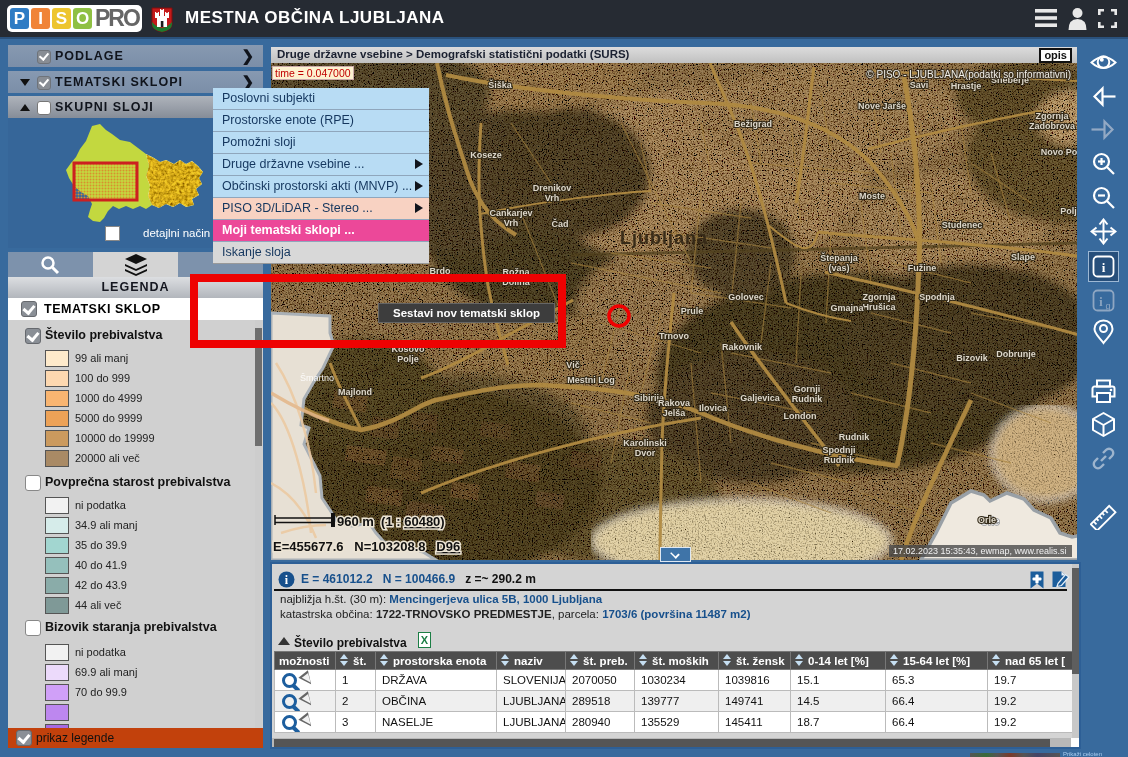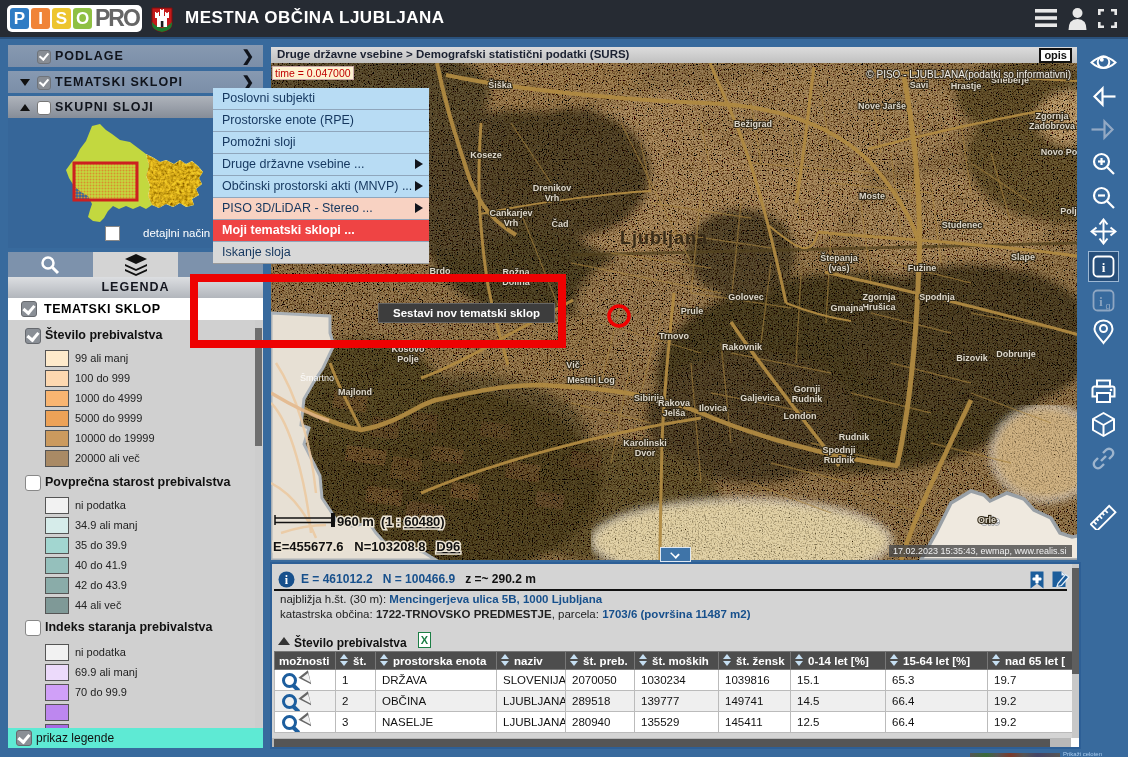--- a/index.html
+++ b/index.html
@@ -21,21 +21,21 @@
 .tab{position:absolute;top:0;width:85px;height:25px;background:#7d92ac;}
 #legendabar{position:absolute;left:8px;top:277px;width:255px;height:21px;background:linear-gradient(#dcdee1,#b2b6bc);color:#14161f;font-weight:bold;font-size:12.5px;letter-spacing:1px;text-align:center;line-height:21px;}
 #tsrow{position:absolute;left:8px;top:298px;width:255px;height:22px;background:#fff;text-decoration:underline;}
 #legend{position:absolute;left:8px;top:320px;width:255px;height:408px;background:#d0d0d0;overflow:hidden;}
 .lg-cb{position:absolute;width:14px;height:14px;border-radius:3px;background:#8a8f96;border:1px solid #66696e;}
 .lg-cb.un{background:#fff;border:1px solid #888;}
 .lg-cb.ck:after{content:"";position:absolute;left:3px;top:1px;width:5px;height:8px;border:solid #fff;border-width:0 3px 3px 0;transform:rotate(40deg);}
 .lg-head{position:absolute;left:37px;font-weight:bold;font-size:12.5px;color:#111;}
 .sw{position:absolute;left:37px;width:22px;height:15px;border:1px solid #555;}
 .sw-lbl{position:absolute;left:67px;font-size:11px;color:#222;}
-#prikaz{position:absolute;left:8px;top:728px;width:255px;height:20px;background:#5eead4;}
+#prikaz{position:absolute;left:8px;top:728px;width:255px;height:20px;background:#c2410c;}
 #breadcrumb{position:absolute;left:271px;top:47px;width:806px;height:16px;background:linear-gradient(#dcdcdc,#c0c0c0);border-bottom:1px solid #999;}
 #breadcrumb .t{position:absolute;left:6px;top:1px;font-size:11.5px;font-weight:bold;color:#1a2030;}
 #opis{position:absolute;right:5px;top:1px;background:#fff;border:2px solid #111;font-size:11px;font-weight:bold;color:#111;padding:0 3px;line-height:11px;}
 #mapwrap{position:absolute;left:271px;top:63px;width:806px;height:497px;overflow:hidden;background:#6d5c3d;}
 #vtab{position:absolute;left:660px;top:547px;width:29px;height:13px;background:#3f74a8;border:1px solid #dfe8f2;text-align:center;}
 #vtab:after{content:"";position:absolute;left:10px;top:2px;width:6px;height:6px;border:solid #fff;border-width:0 2px 2px 0;transform:rotate(45deg) scaleY(0.7);}
 #toolbar{position:absolute;left:1077px;top:39px;width:51px;height:521px;}
 .tbi{position:absolute;left:13px;width:27px;height:27px;}
 #panel{position:absolute;left:270px;top:562px;width:811px;height:187px;background:#d4d4d4;border:2px solid #2d5f96;box-sizing:border-box;}
 #botstrip{position:absolute;left:0;top:749px;width:1128px;height:8px;background:#386a9d;}
@@ -191,21 +191,21 @@
     <div class="sw-lbl" style="top:199px">34.9 ali manj</div>
   <div class="sw" style="top:217px;background:#a2d6d0"></div>
     <div class="sw-lbl" style="top:219px">35 do 39.9</div>
   <div class="sw" style="top:237px;background:#95c0bc"></div>
     <div class="sw-lbl" style="top:239px">40 do 41.9</div>
   <div class="sw" style="top:257px;background:#8aaca9"></div>
     <div class="sw-lbl" style="top:259px">42 do 43.9</div>
   <div class="sw" style="top:277px;background:#7f9997"></div>
     <div class="sw-lbl" style="top:279px">44 ali več</div>
   <span class="lg-cb un" style="left:17px;top:300px"></span>
-    <span class="lg-head" style="top:300px">Indeks staranja prebivalstva</span>
+    <span class="lg-head" style="top:300px">Bizovik staranja prebivalstva</span>
   <div class="sw" style="top:324px;background:#f2f2f2"></div>
     <div class="sw-lbl" style="top:326px">ni podatka</div>
   <div class="sw" style="top:344px;background:#ecdafb"></div>
     <div class="sw-lbl" style="top:346px">69.9 ali manj</div>
   <div class="sw" style="top:364px;background:#d0a0f8"></div>
     <div class="sw-lbl" style="top:366px">70 do 99.9</div>
   <div class="sw" style="top:384px;background:#bd87ef"></div>
     <div class="sw-lbl" style="top:408px">100 do 129.9</div>
   <div class="sw" style="top:404px;background:#a76ae3"></div>
   <div style="position:absolute;left:247px;top:0;width:7px;height:408px;background:#cdcdcd;"></div>
@@ -618,21 +618,21 @@
           <td>19.2</td>
         </tr>
   <tr>
           <td><mg></mg><cu></cu></td>
           <td>3</td>
           <td>NASELJE</td>
           <td>LJUBLJANA</td>
           <td>280940</td>
           <td>135529</td>
           <td>145411</td>
-          <td>12.5</td>
+          <td>18.7</td>
           <td>66.4</td>
           <td>19.2</td>
         </tr>
   </tbody>
     </table>
   <div style="position:absolute;left:800px;top:0px;width:7px;height:183px;background:#c8c8c8;"></div>
   <div style="position:absolute;left:800px;top:4px;width:7px;height:106px;background:#5e5e5e;"></div>
   <div style="position:absolute;left:0px;top:174px;width:801px;height:9px;background:#b8b8b8;"></div>
   <div style="position:absolute;left:2px;top:175px;width:776px;height:8px;background:#555;"></div>
   <div style="position:absolute;left:799px;top:174px;width:8px;height:9px;background:#fff;"></div>
@@ -642,17 +642,17 @@
 <div style="position:absolute;left:1063px;top:2px;font-size:6px;color:#a9cdf0;">Prikaži celoten</div>
 </div>
 
 <div id="menu">
   <div class="mi">Poslovni subjekti</div>
   <div class="mi">Prostorske enote (RPE)</div>
   <div class="mi">Pomožni sloji</div>
   <div class="mi">Druge državne vsebine ...<span class="ma"></span></div>
   <div class="mi">Občinski prostorski akti (MNVP) ...<span class="ma"></span></div>
   <div class="mi" style="background:#f8d2c2">PISO 3D/LiDAR - Stereo ... <span class="ma"></span></div>
-  <div class="mi" style="background:#ef4444;color:#fff;font-weight:bold;">Moji tematski sklopi ...</div>
+  <div class="mi" style="background:#ec4899;color:#fff;font-weight:bold;">Moji tematski sklopi ...</div>
   <div class="mi" style="background:#d8d8d8;border-bottom:1px solid #999;">Iskanje sloja</div>
 </div>
 <div id="tooltip">Sestavi nov tematski sklop</div>
 <div id="redbox"></div>
 
 </body></html>

